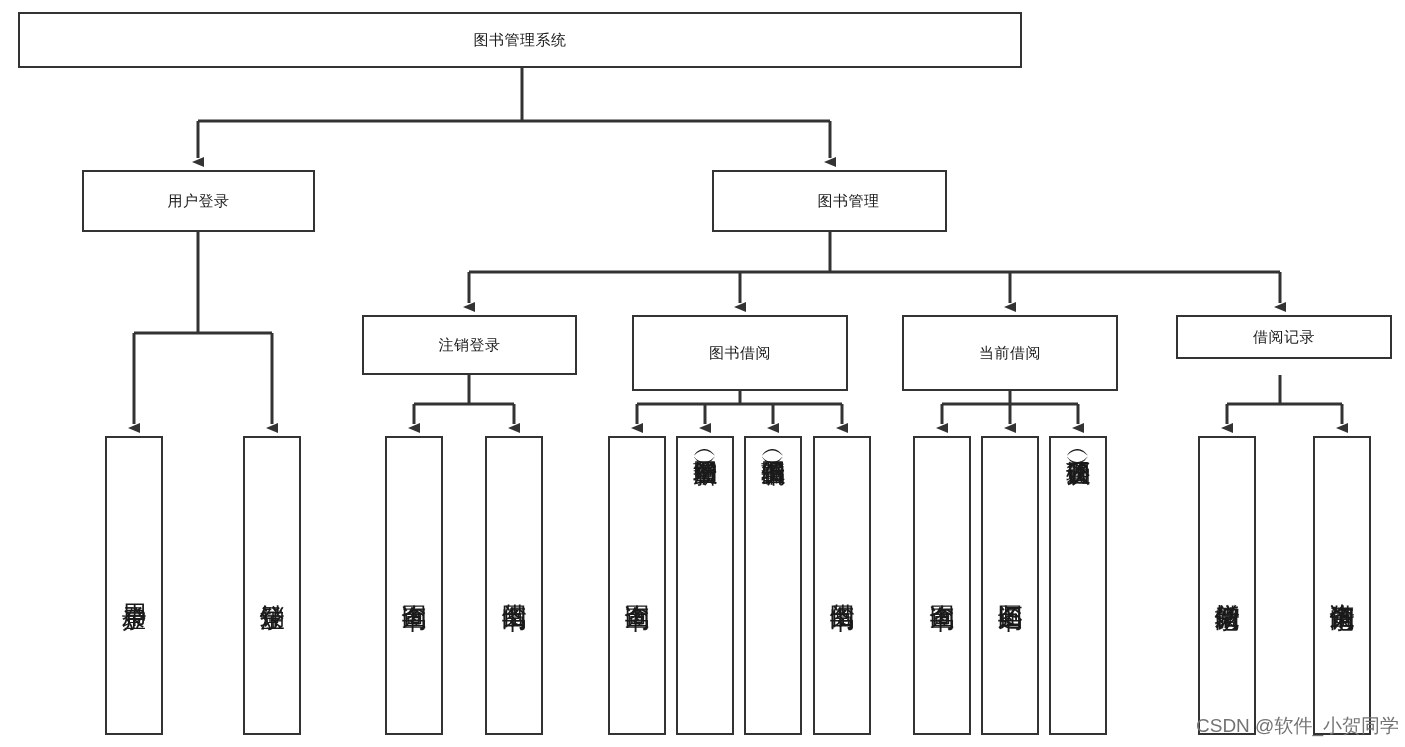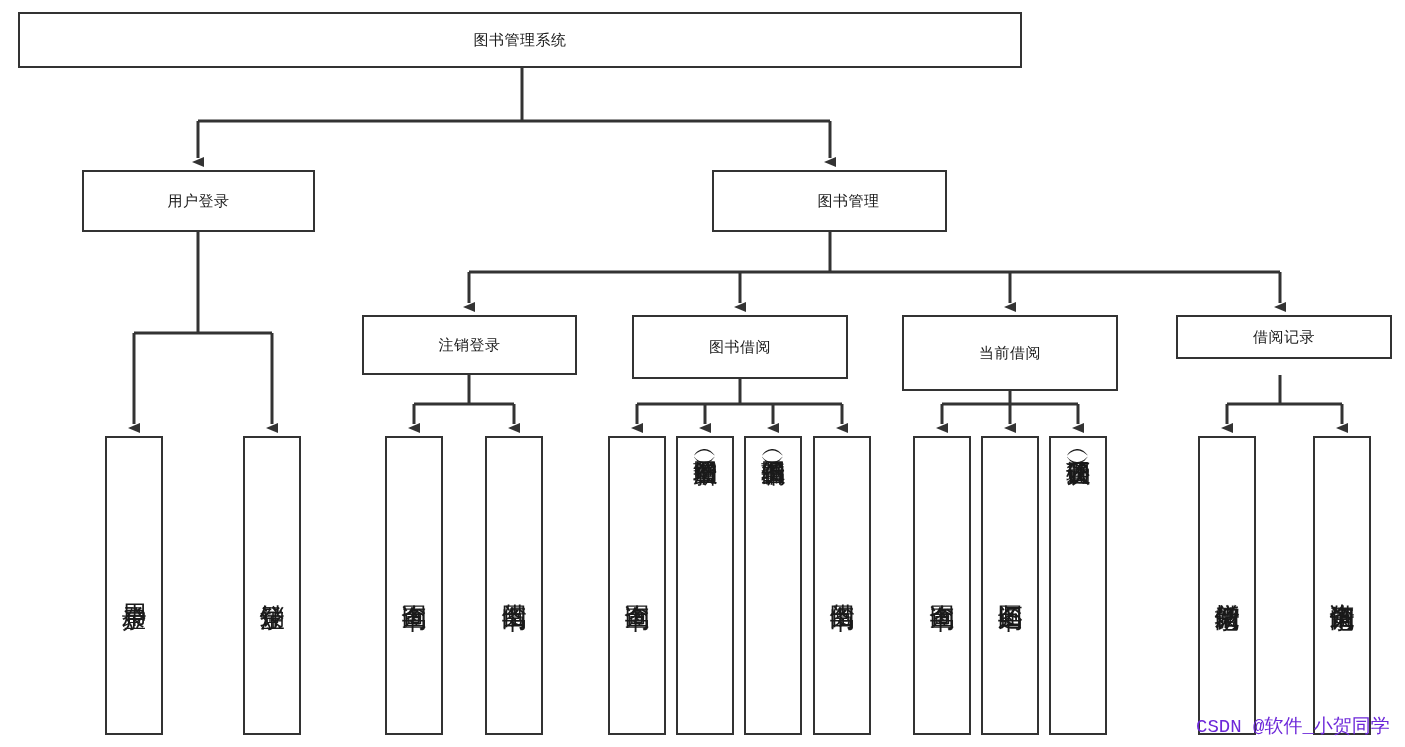--- a/index.html
+++ b/index.html
@@ -65,24 +65,24 @@
   }
   .node.vertical.centered {
     align-items: center;
     padding-top: 0;
   }
   .watermark {
     position: absolute;
     left: 1196px;
     top: 713px;
     font-size: 19px;
-    color: #6d28d9;
+    color: #737373;
     white-space: nowrap;
     z-index: 3;
-    font-family: Liberation Mono, monospace;
+    font-family: Liberation Sans, sans-serif;
   }
 </style>
 </head>
 <body>
 
 <div id="canvas">
 
   <svg class="wires" viewBox="0 0 1405 747" xmlns="http://www.w3.org/2000/svg">
     <defs>
       <marker id="arrow" markerWidth="10" markerHeight="12" refX="1" refY="6" orient="auto" markerUnits="userSpaceOnUse">
@@ -140,21 +140,21 @@
   <div class="node horizontal" style="left:82px; top:170px; width:233px; height:62px;">
     <span class="label">用户登录</span>
   </div>
   <div class="node horizontal" style="left:712px; top:170px; width:235px; height:62px;padding-left:38px;">
     <span class="label">图书管理</span>
   </div>
 
   <div class="node horizontal" style="left:362px; top:315px; width:215px; height:60px;">
     <span class="label">注销登录</span>
   </div>
-  <div class="node horizontal" style="left:632px; top:315px; width:216px; height:64px;">
+  <div class="node horizontal" style="left:632px; top:315px; width:216px; height:76px;">
     <span class="label">图书借阅</span>
   </div>
   <div class="node horizontal" style="left:902px; top:315px; width:216px; height:76px;">
     <span class="label">当前借阅</span>
   </div>
   <div class="node horizontal" style="left:1176px; top:315px; width:216px; height:44px;">
     <span class="label">借阅记录</span>
   </div>
 
   <div class="node vertical centered" style="left:105px; top:436px; width:58px; height:299px;">

